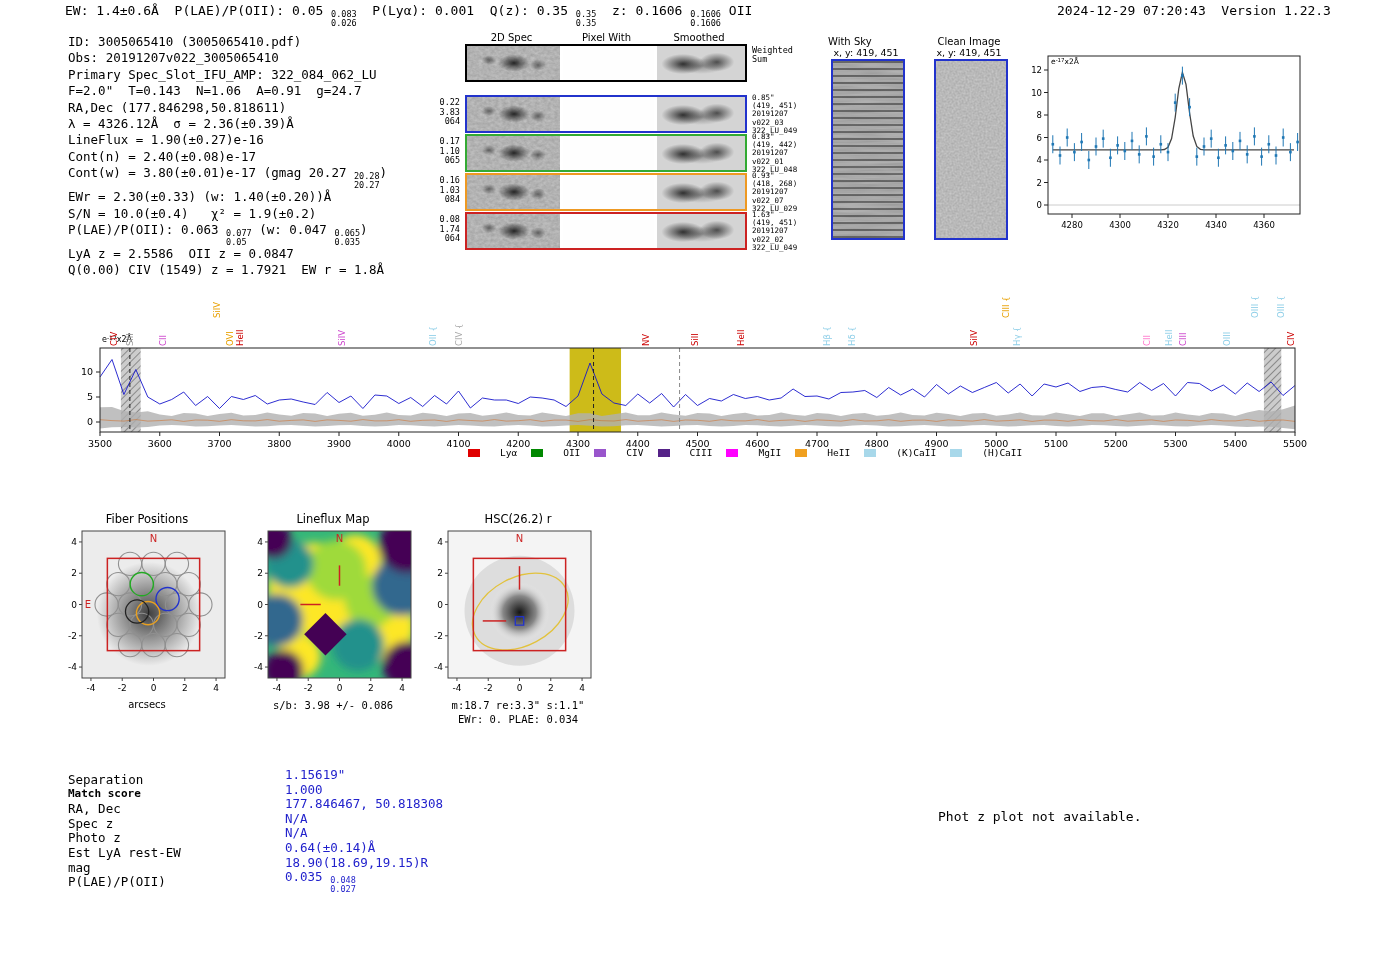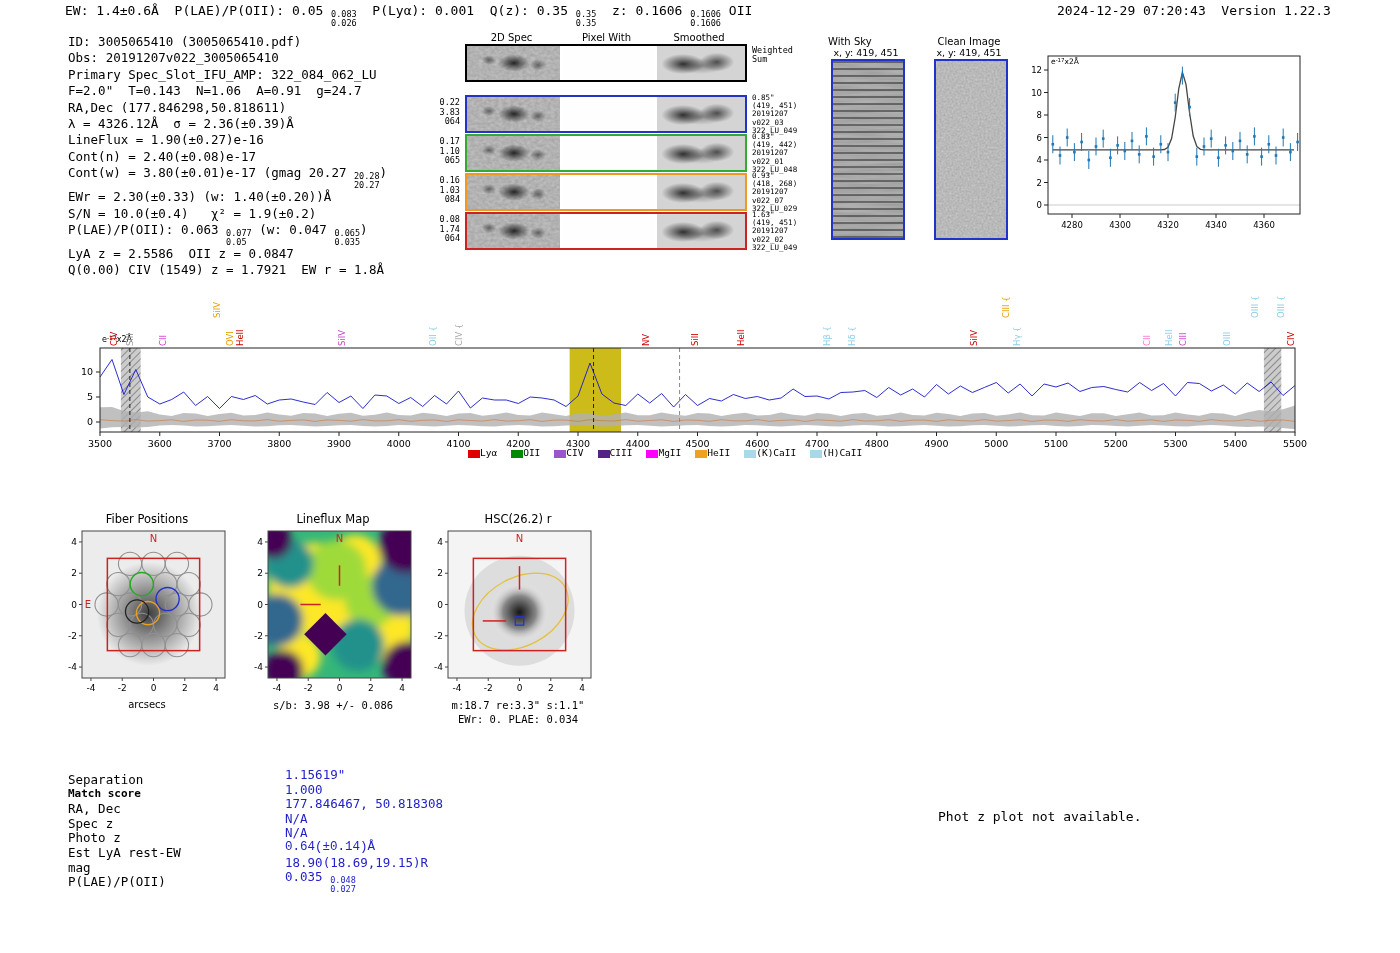--- a/index.html
+++ b/index.html
@@ -4,21 +4,21 @@
 <style>
   html,body{margin:0;padding:0;background:#fff;}
   #canvas{position:relative;width:1400px;height:953px;background:#fff;overflow:hidden;
           font-family:"DejaVu Sans Mono",monospace;color:#000;}
   .abs{position:absolute;}
   .line{white-space:pre;}
   .sans{font-family:"DejaVu Sans","Liberation Sans",sans-serif;}
   .stack{display:inline-flex;flex-direction:column;font-size:8.5px;line-height:8.5px;vertical-align:-2px;justify-content:center;}
   .seg{position:absolute;top:0;bottom:0;overflow:hidden;}
   .blob{position:absolute;border-radius:50%;transform:translate(-50%,-50%);}
-  .legend-item{display:flex;align-items:flex-end;gap:0;}
+  .legend-item{display:flex;align-items:center;gap:20px;}
   .legend-swatch{width:12px;height:8px;display:inline-block;}
   #legend{display:flex;gap:14px;font-size:9.5px;}
   .tbl-lbl{white-space:pre;}
   .tbl-val{white-space:pre;color:#2222cc;}
 </style>
 </head>
 <body>
 
 <div id="canvas">
 
@@ -612,18 +612,18 @@
     <div class="abs tbl-val" style="left: 285px; top: 767px; font-size: 12.5px;">1.15619"</div>
     <div class="abs tbl-lbl" style="left: 68px; top: 786.6px; font-size: 11px; font-weight: bold;">Match score</div>
     <div class="abs tbl-val" style="left: 285px; top: 781.6px; font-size: 12.5px;">1.000</div>
     <div class="abs tbl-lbl" style="left: 68px; top: 801.2px; font-size: 12.5px;">RA, Dec</div>
     <div class="abs tbl-val" style="left: 285px; top: 796.2px; font-size: 12.5px;">177.846467, 50.818308</div>
     <div class="abs tbl-lbl" style="left: 68px; top: 815.8px; font-size: 12.5px;">Spec z</div>
     <div class="abs tbl-val" style="left: 285px; top: 810.8px; font-size: 12.5px;">N/A</div>
     <div class="abs tbl-lbl" style="left: 68px; top: 830.4px; font-size: 12.5px;">Photo z</div>
     <div class="abs tbl-val" style="left: 285px; top: 825.4px; font-size: 12.5px;">N/A</div>
     <div class="abs tbl-lbl" style="left: 68px; top: 845px; font-size: 12.5px;">Est LyA rest-EW</div>
-    <div class="abs tbl-val" style="left: 285px; top: 840px; font-size: 12.5px; font-family: Liberation Mono, monospace;">0.64(±0.14)Å</div>
+    <div class="abs tbl-val" style="left: 285px; top: 840px; font-size: 12.5px;">0.64(±0.14)Å</div>
     <div class="abs tbl-lbl" style="left: 68px; top: 859.6px; font-size: 12.5px;">mag</div>
     <div class="abs tbl-val" style="left: 285px; top: 854.6px; font-size: 12.5px;">18.90(18.69,19.15)R</div>
     <div class="abs tbl-lbl" style="left: 68px; top: 874.2px; font-size: 12.5px;">P(LAE)/P(OII)</div>
     <div class="abs tbl-val" style="left: 285px; top: 869.2px; font-size: 12.5px;">0.035 <span class="stack"><span>0.048</span><span>0.027</span></span></div>
   </div>
 
 </body></html>

